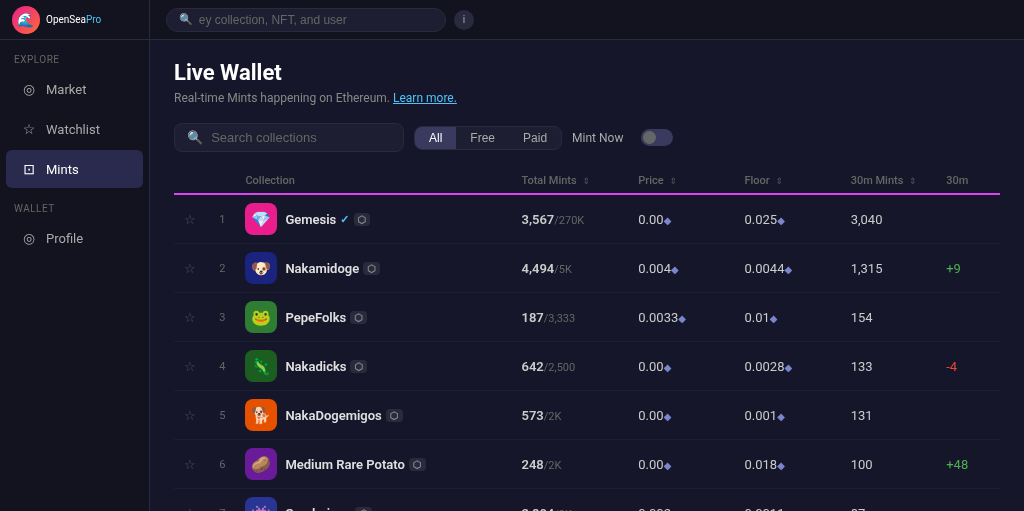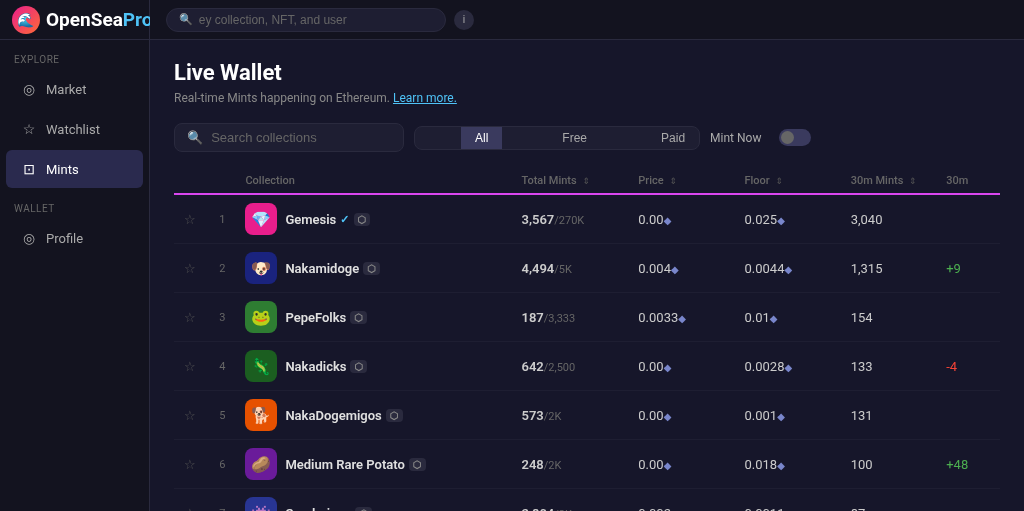--- a/index.html
+++ b/index.html
@@ -38,22 +38,22 @@
       background: linear-gradient(135deg, #e91e8c, #ff6b35);
       display: flex;
       align-items: center;
       justify-content: center;
       font-size: 14px;
       margin-right: 6px;
       flex-shrink: 0;
     }
 
     .logo-text {
-      font-size: 19px;
-      font-weight: 700;
+      font-size: 10px;
+      font-weight: 400;
       color: #ffffff;
     }
 
     .logo-text span {
       color: #4fc3f7;
     }
 
     .sidebar-section-label {
       font-size: 10px;
       color: #666;
@@ -226,21 +226,20 @@
     }
 
     .filter-btn {
       padding: 4px 14px;
       font-size: 12px;
       cursor: pointer;
       color: #aaa;
       border: none;
       background: transparent;
       transition: background 0.15s, color 0.15s;
-      margin-left: 46px;
     }
 
     .filter-btn.active {
       background: #3a3a5e;
       color: #fff;
     }
 
     .mint-now-label {
       font-size: 12px;
       color: #aaa;

